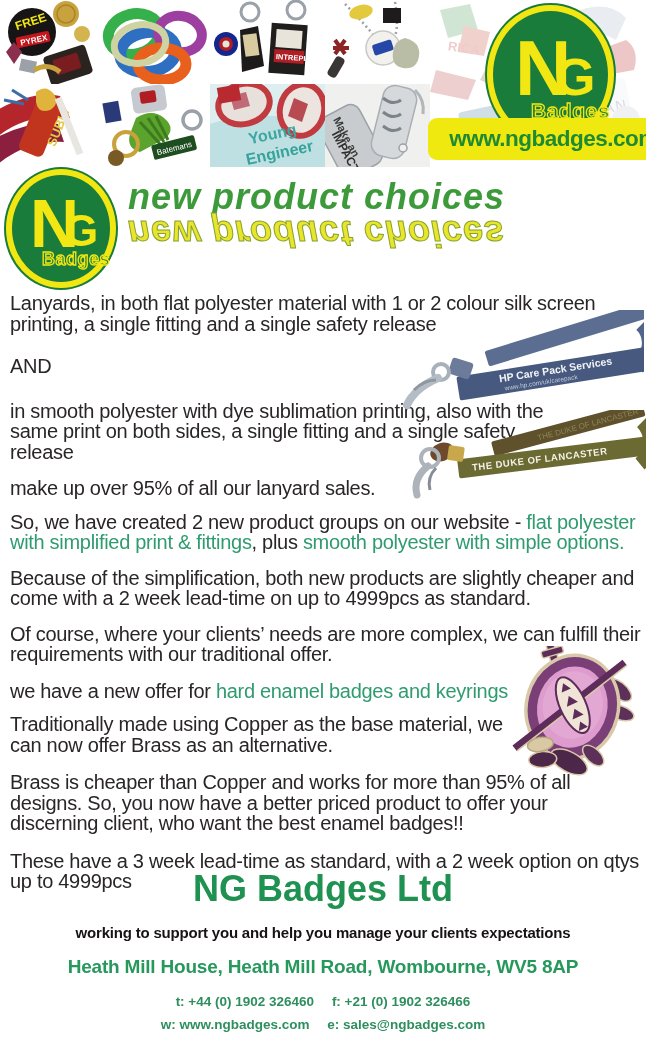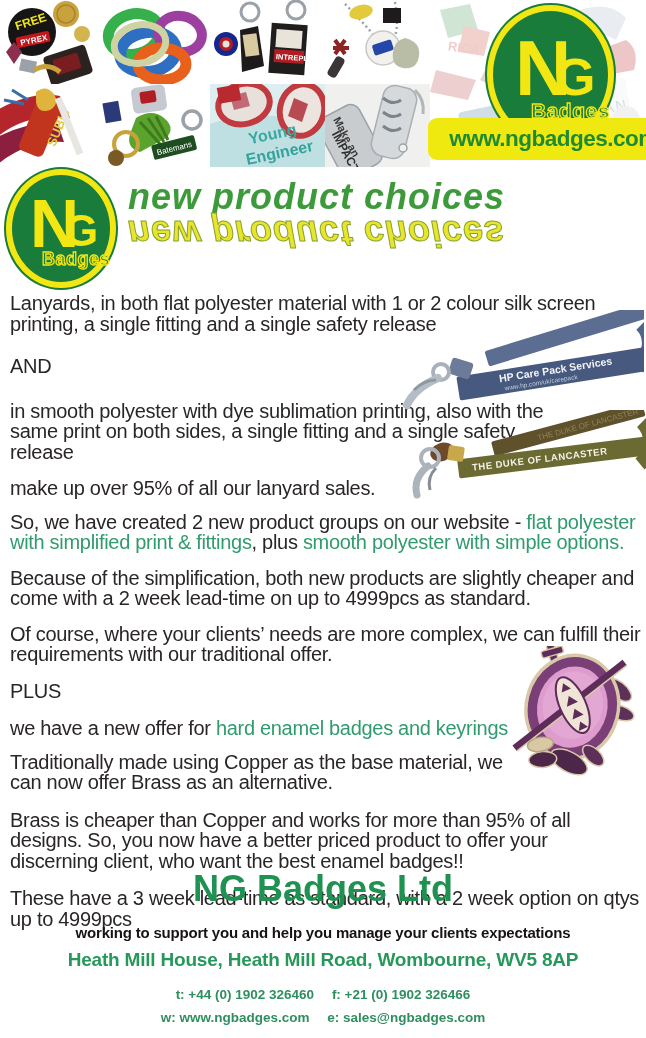--- a/index.html
+++ b/index.html
@@ -60,21 +60,21 @@
   .img-abs { position:absolute; }
   .img-hp   { left:392px; top:310px; width:252px; height:102px; }
   .img-duke { left:386px; top:410px; width:260px; height:90px;  }
   .img-badge{ left:506px; top:646px; width:138px; height:142px; }
   .img-abs svg { display:block; width:100%; height:100%; }
 
   
   .footer { position:absolute; left:0; top:868px; width:646px; text-align:center; }
   .company-title { color:#1f9150; font-size:36px; font-weight:bold; letter-spacing:0px; }
   .tagline { margin-top:14px; color:#171314; font-size:15px; font-weight:bold; letter-spacing:-0.2px; }
-  .address { margin-top:8px; color:#27985c; font-size:19px; font-weight:600; letter-spacing:-0.2px; }
+  .address { margin-top:15px; color:#27985c; font-size:19px; font-weight:600; letter-spacing:-0.2px; }
   .contact-line { margin-top:16px; color:#2e8f5e; font-size:13.5px; font-weight:600; }
   .contact-line + .contact-line { margin-top:8px; }
   .contact-line span { margin:0 7px; }
 </style>
 </head>
 <body>
 
 <div class="page">
 
   <div class="collage">
@@ -231,21 +231,20 @@
   </div>
 
   <div class="content">
     <p class="p-lanyards">Lanyards, in both flat polyester material with 1 or 2 colour silk screen printing, a single fitting and a single safety release</p>
     <p class="p-and">AND</p>
     <p class="p-smooth">in smooth polyester with dye sublimation printing, also with the same print on both sides, a single fitting and a single safety release</p>
     <p class="p-makeup">make up over 95% of all our lanyard sales.</p>
     <p class="p-so"><span>So, we have created 2 new product groups on our website - </span><span class="green-link">flat polyester with simplified print &amp; fittings</span><span>, plus </span><span class="green-link">smooth polyester with simple options.</span></p>
     <p class="p-because">Because of the simplification, both new products are slightly cheaper and come with a 2 week lead-time on up to 4999pcs as standard.</p>
     <p class="p-ofcourse">Of course, where your clients’ needs are more complex, we can fulfill their requirements with our traditional offer.</p>
-    <p class="p-plus">PLUS</p>
     <p class="p-offer"><span>we have a new offer for </span><span class="green-link">hard enamel badges and keyrings</span></p>
     <p class="p-trad">Traditionally made using Copper as the base material, we can now offer Brass as an alternative.</p>
     <p class="p-brass">Brass is cheaper than Copper and works for more than 95% of all designs. So, you now have a better priced product to offer your discerning client, who want the best enamel badges!!</p>
     <p class="p-lead">These have a 3 week lead-time as standard, with a 2 week option on qtys up to 4999pcs</p>
   </div>
 
   <div class="img-abs img-hp">
     <svg viewBox="0 0 252 102">
       <path d="M250 14 C262 26 260 46 246 56" stroke="#51658b" stroke-width="16" fill="none"></path>
       <g transform="rotate(-17 170 28)">

